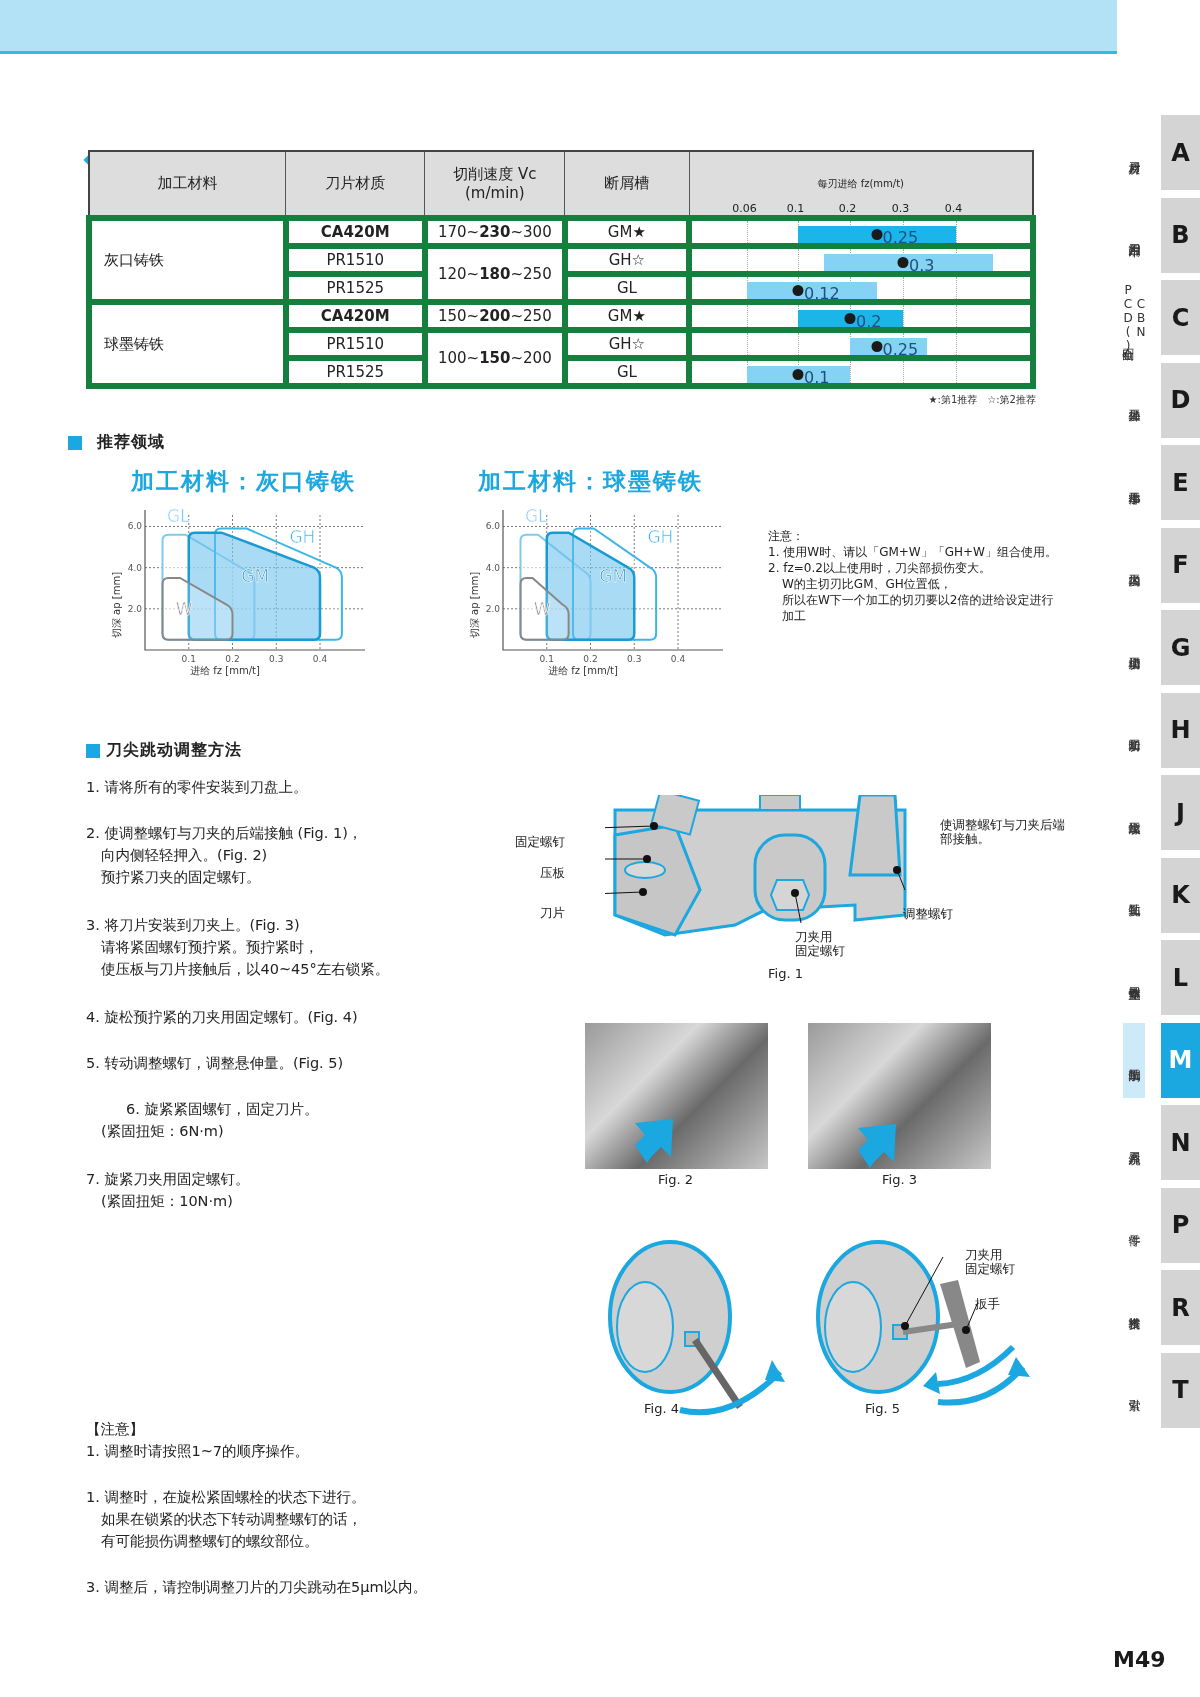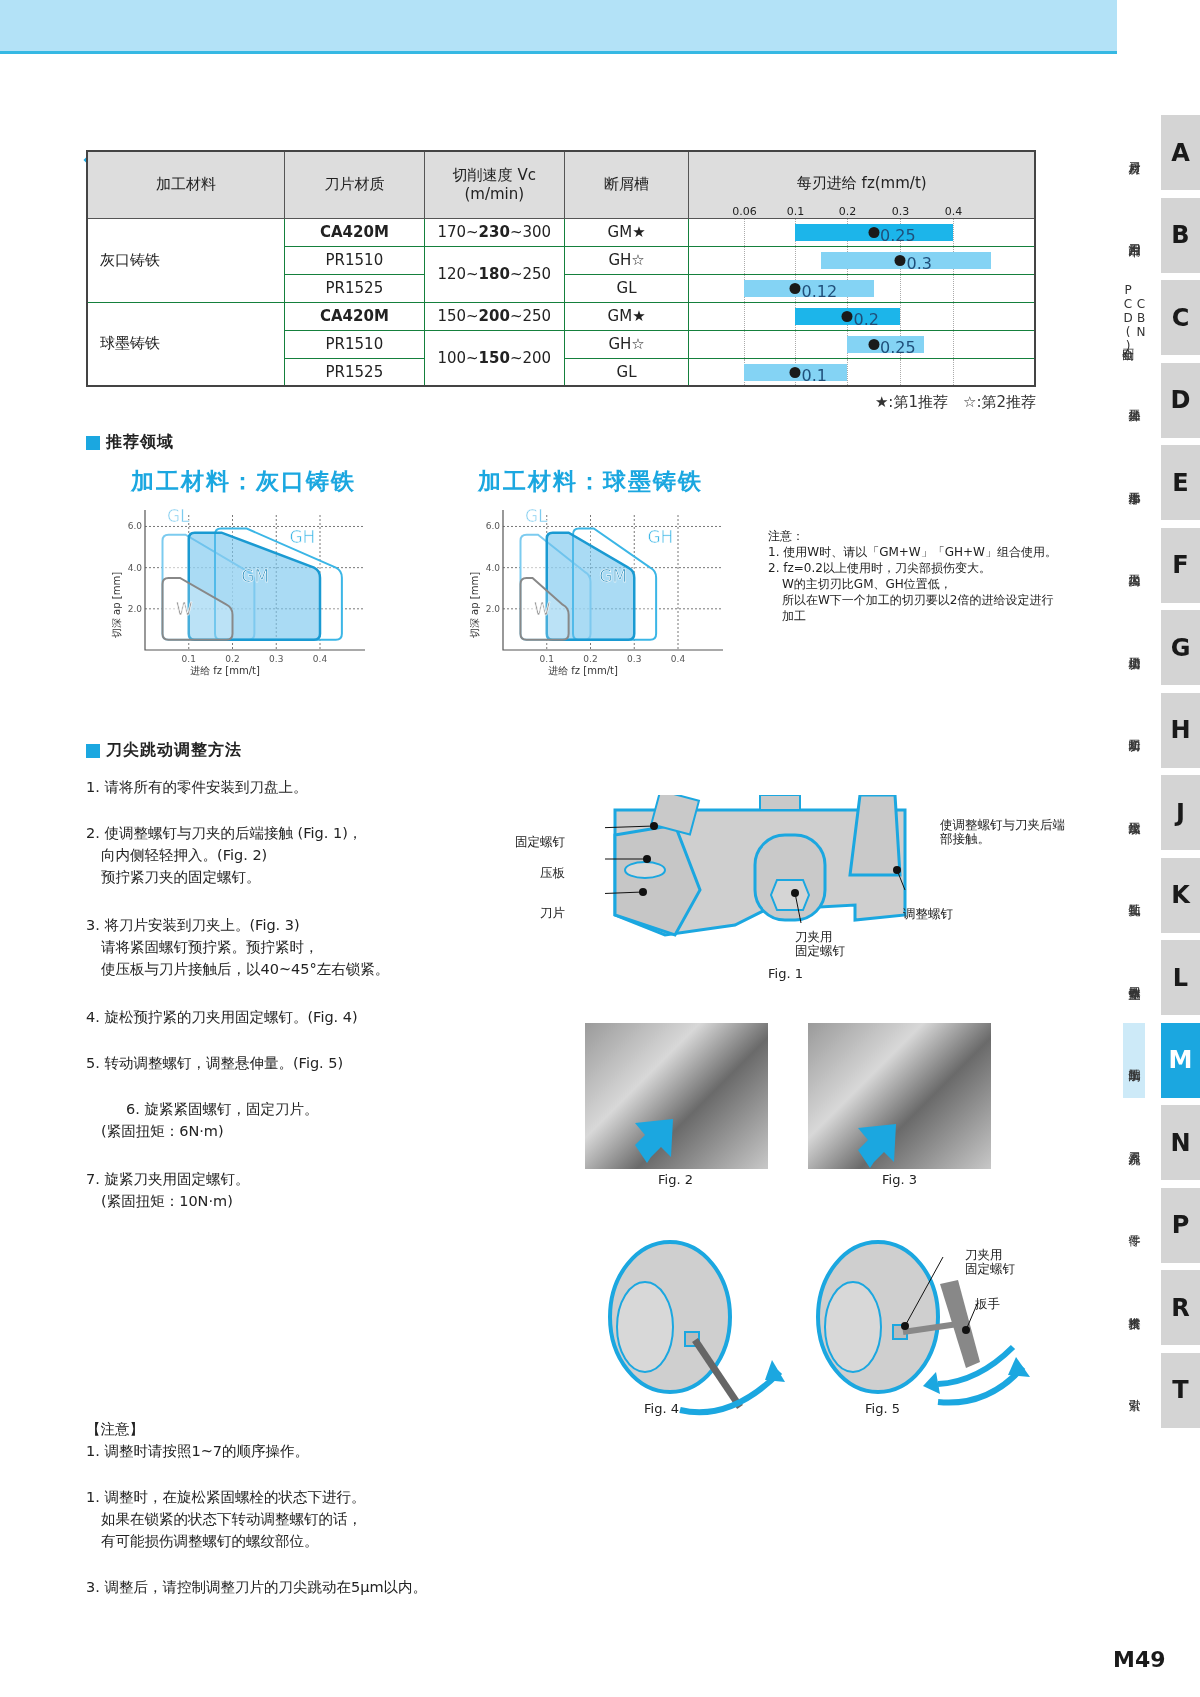--- a/index.html
+++ b/index.html
@@ -8,35 +8,35 @@
 
   .top-band { position: absolute; left: 0; top: 0; width: 1117px; height: 54px; background: #b3e2f7; border-bottom: 3px solid #35b8e3; }
 
   .sec-title { position: absolute; font-size: 16px; font-weight: bold; color: #222; letter-spacing: 1px; display: flex; align-items: center; }
   .diamond { display: inline-block; width: 12px; height: 12px; background: #1ba7e0; transform: rotate(45deg); margin: 0 7px 0 4px; }
   .square { display: inline-block; width: 14px; height: 14px; background: #1ba7e0; margin-right: 6px; }
 
   
   .param-table { position: absolute; left: 86px; top: 150px; width: 950px; border-collapse: collapse; border: 2px solid #444; font-size: 15px; }
   .param-table th { background: #dddddd; font-weight: normal; border: 1px solid #555; height: 67px; font-size: 15px; line-height: 19px; }
-  .param-table td { border: 1px solid #15803d; height: 28px; text-align: center; padding: 0; }
+  .param-table td { border: 6px solid #15803d; height: 28px; text-align: center; padding: 0; }
   .param-table td.mat { text-align: left; padding-left: 12px; }
   .param-table .bold { font-weight: bold; }
   .fz-head { position: relative; }
-  .fz-title { position: absolute; left: 0; right: 0; top: 22px; text-align: center; font-size: 15px; }
+  .fz-title { position: absolute; left: 0; right: 0; top: 22px; text-align: center; font-size: 10px; }
   .fz-ticks { position: absolute; left: 0; right: 0; bottom: 2px; height: 14px; font-size: 11px; }
   .fz-ticks span { position: absolute; transform: translateX(-50%); }
   td.barcell { position: relative; }
   .vgrid { position: absolute; top: 0; bottom: 0; width: 0; border-left: 1px dotted #aaa; }
   .bar { position: absolute; top: 5px; height: 17px; }
   .bar.dark { background: #1cb5ea; }
   .bar.light { background: #84d3f4; }
   .dot { position: absolute; top: 8px; width: 11px; height: 11px; border-radius: 50%; background: #1a1a1a; transform: translateX(-50%); }
   .dot-label { position: absolute; top: 7px; font-size: 16px; color: #1f4f7a; }
-  .legend-note { position: absolute; left: 800px; top: 393px; width: 236px; text-align: right; font-size: 15px; color: #333; }
+  .legend-note { position: absolute; left: 800px; top: 393px; width: 236px; text-align: right; font-size: 10px; color: #333; }
 
   
   .chart-title { position: absolute; font-size: 23px; font-weight: bold; color: #1ba7e0; letter-spacing: 2px; }
   .region-chart { position: absolute; }
   .region-chart svg { overflow: visible; }
 
   .notes { position: absolute; left: 768px; top: 528px; font-size: 12px; line-height: 16px; color: #222; }
   .notes div { white-space: nowrap; }
   .notes .ind { padding-left: 14px; }
 
@@ -188,21 +188,21 @@
           <div class="vgrid" style="left: 264px;"></div>
           <div class="bar light" style="left: 55px; width: 103px;"></div>
           <div class="dot" style="left: 106px;"></div>
           <div class="dot-label" style="left: 112px;">0.1</div>
         </td>
       </tr>
     </tbody>
 </table>
 <div class="legend-note">★:第1推荐　☆:第2推荐</div>
 
-<div class="sec-title" style="left:86px; top:432px;">
+<div class="sec-title" style="left:68px; top:432px;gap:9px;">
   <span class="square"></span>
   <span>推荐领域</span>
 </div>
 
 <div class="chart-title" style="left:131px; top:466px;">加工材料：灰口铸铁</div>
 <div class="chart-title" style="left:478px; top:466px;">加工材料：球墨铸铁</div>
 
 <div class="region-chart" id="chart0" style="left:110px; top:510px;"><svg width="250" height="150">
       <line x1="35" x2="255" y1="98.8235294117647" y2="98.8235294117647" stroke="#777" stroke-dasharray="2,2"></line>
       <text x="32" y="101.8235294117647" text-anchor="end" font-size="9" fill="#555">2.0</text>

